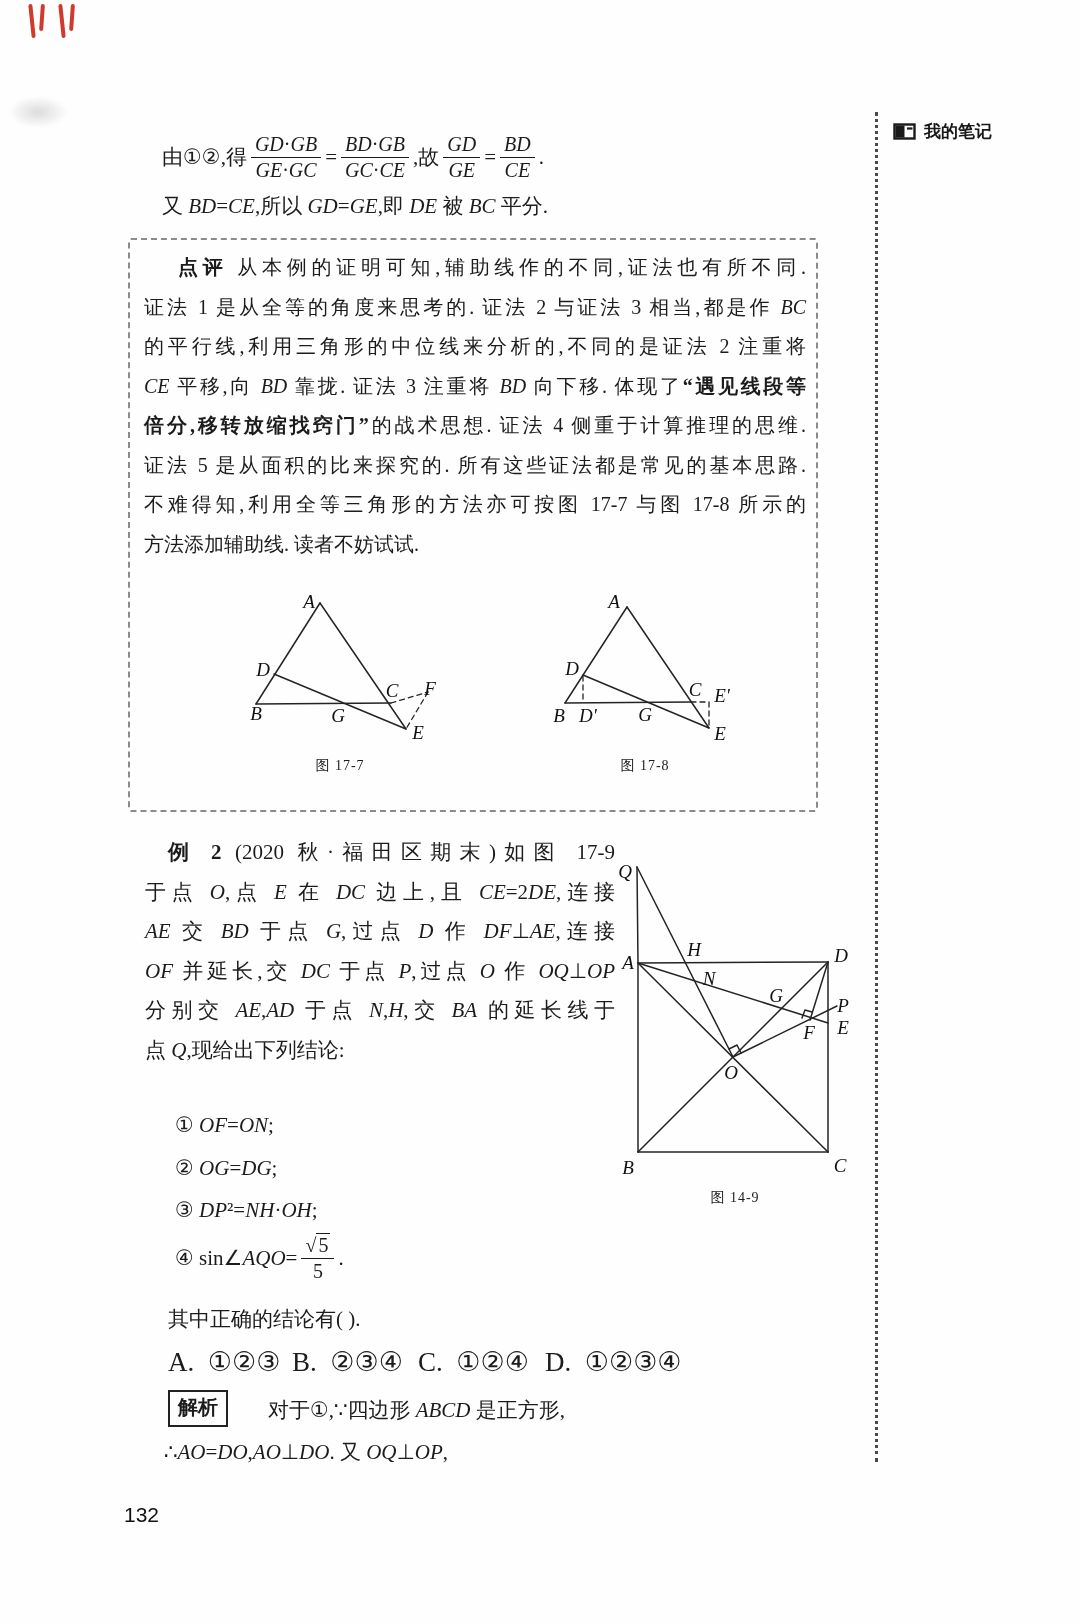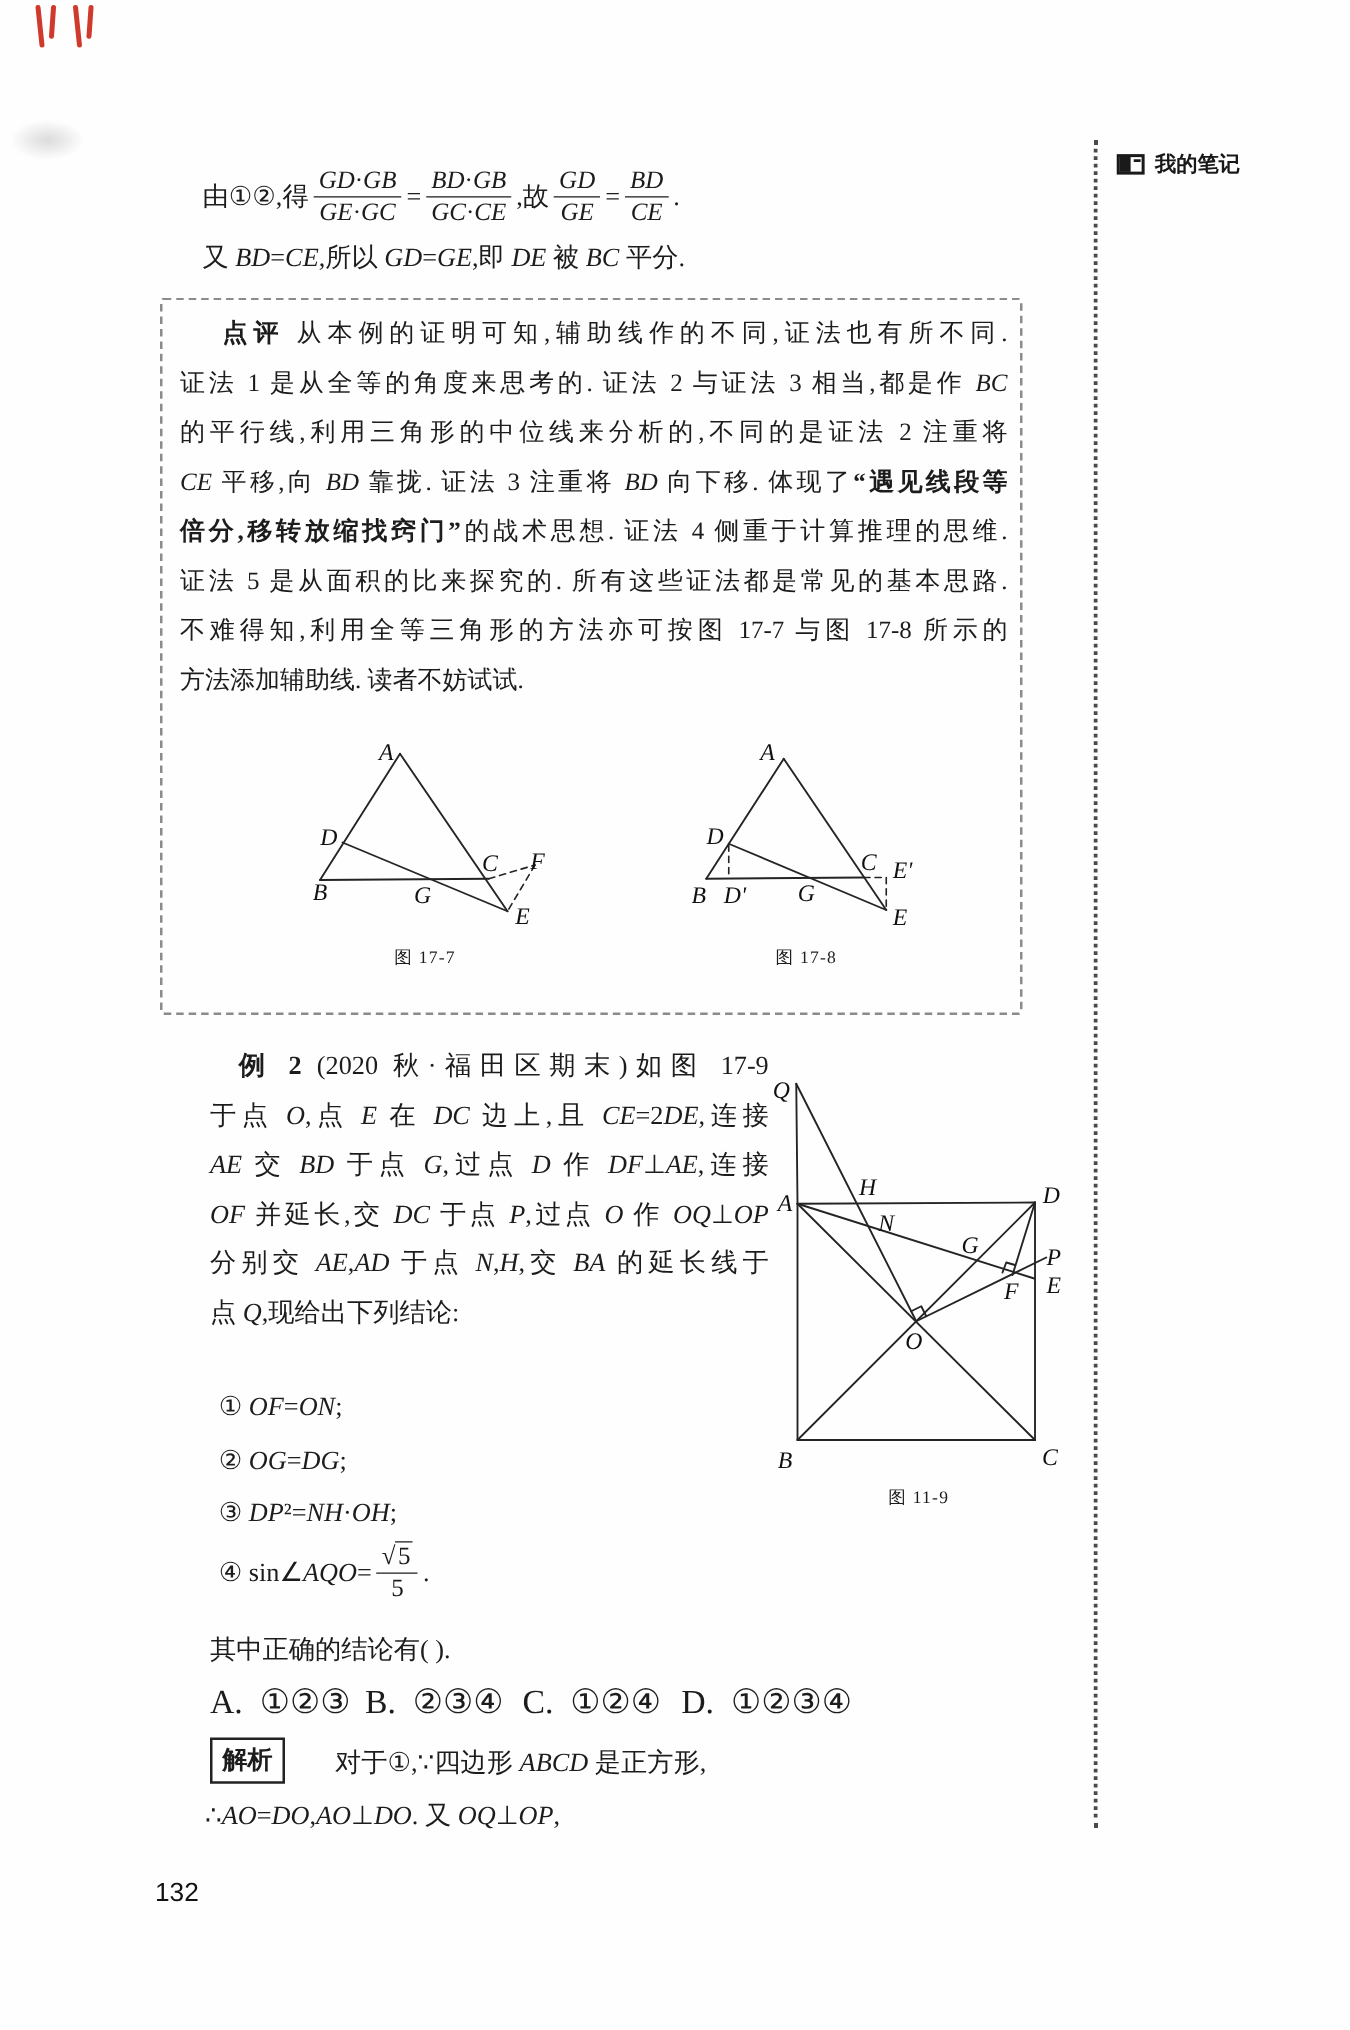--- a/index.html
+++ b/index.html
@@ -40,21 +40,21 @@
 
   
   svg.fig{position:absolute;overflow:visible;}
   .geo{stroke:#242424;stroke-width:1.5;fill:none;stroke-linecap:round;stroke-linejoin:round;}
   .dash{stroke-dasharray:5 4;stroke-width:1.3;}
   text.lb{font:italic 19px "Liberation Serif","DejaVu Sans",serif;fill:#111;text-anchor:middle;}
   .caption{font-size:14px;letter-spacing:1px;text-align:center;white-space:nowrap;}
 
   
   .example{left:145px;top:833px;width:470px;font-size:21px;line-height:39.5px;}
-  .ex-line{text-align:justify;text-align-last:justify;margin-left:23px;}
+  .ex-line{text-align:justify;text-align-last:justify;}
   .ex-line.first{text-indent:23px;}
   .ex-line.short{text-align-last:left;}
   .item{left:175px;font-size:21px;white-space:nowrap;}
   .item4-row{left:175px;top:1232px;height:52px;display:flex;align-items:center;font-size:21px;}
   .question{left:168px;top:1305px;font-size:21px;}
   .option{top:1346px;font-size:27px;white-space:nowrap;}
   .tag{left:168px;top:1390px;border:2px solid #222;padding:2px 8px 4px;font-size:20px;font-weight:bold;}
   .analysis1{left:268px;top:1396px;font-size:21px;white-space:nowrap;}
   .analysis2{left:164px;top:1438px;font-size:21px;white-space:nowrap;}
 
@@ -213,21 +213,21 @@
         <text x="841" y="962" class="lb">D</text>
         <text x="776" y="1002" class="lb">G</text>
         <text x="843" y="1012" class="lb">P</text>
         <text x="843" y="1034" class="lb">E</text>
         <text x="809" y="1039" class="lb">F</text>
         <text x="731" y="1079" class="lb">O</text>
         <text x="628" y="1174" class="lb">B</text>
         <text x="840" y="1172" class="lb">C</text>
       </g>
   </svg>
-  <div class="abs caption" style="left:660px;top:1189px;width:150px">图 11-9</div>
+  <div class="abs caption" style="left:660px;top:1189px;width:150px">图 14-9</div>
 
   <div class="abs question">其中正确的结论有(      ).</div>
   <div id="options">
       <span class="abs option" style="left: 168px;">A.&nbsp; ①②③</span>
       <span class="abs option" style="left: 292px;">B.&nbsp; ②③④</span>
       <span class="abs option" style="left: 418px;">C.&nbsp; ①②④</span>
       <span class="abs option" style="left: 545px;">D.&nbsp; ①②③④</span>
     </div>
 
   <span class="abs tag">解析</span>

